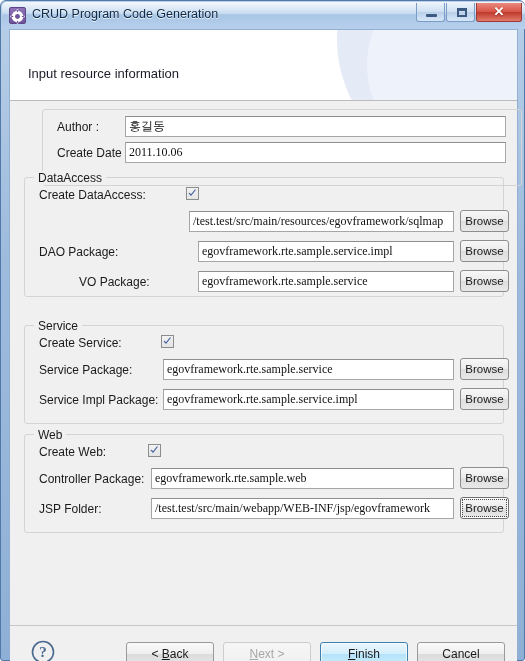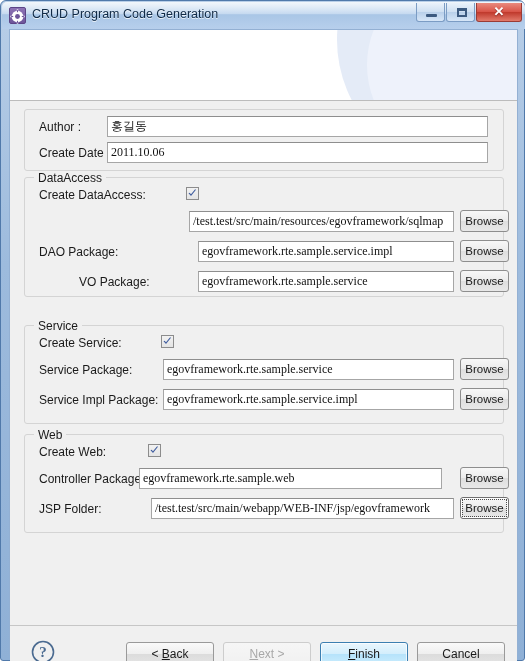--- a/index.html
+++ b/index.html
@@ -173,21 +173,21 @@
   .group > .legend {
     position: absolute;
     top: -7px; left: 9px;
     padding: 0 4px;
     background: #f0f0f0;
     font-size: 12px;
     color: #1a1a1a;
     white-space: nowrap;
   }
 
-  .g-author   { left: 14px; top: 8px;   width: 480px; height: 62px; }
+  .g-author   { left: 32px; top: 8px;   width: 480px; height: 77px; }
   .g-data     { left: 14px; top: 76px;  width: 480px; height: 120px; }
   .g-service  { left: 14px; top: 224px; width: 480px; height: 99px; }
   .g-web      { left: 14px; top: 333px; width: 480px; height: 99px; }
 
   .fieldlabel {
     position: absolute;
     font-size: 12px;
     color: #1a1a1a;
     white-space: nowrap;
   }
@@ -330,20 +330,21 @@
         <span class="glyph-close">✕</span>
       </div>
     </div>
   </div>
 
   <div class="client">
 
     <div class="banner">
       <div class="banner-swoosh1"></div>
       <div class="banner-swoosh2"></div>
+      <div class="banner-title">Input resource information</div>
     </div>
 
     <div class="panel">
 
       <div class="group g-author">
         <span class="fieldlabel" style="left:14px; top:10px;">Author :</span>
         <div class="textbox" style="left:82px; top:6px; width:381px;">
           <span class="val">홍길동</span>
         </div>
 
@@ -408,21 +409,21 @@
         <span class="legend">Web</span>
 
         <span class="fieldlabel" style="left:14px; top:10px;">Create Web:</span>
         <div class="checkbox" style="left:123px; top:9px;">
           <svg width="11" height="11" viewBox="0 0 11 11">
             <path d="M1.5 5.2 L4 8 L9.2 1.6 L7.9 1.4 L4 6.3 L2.6 4.7 Z" fill="#3f5c9e"></path>
           </svg>
         </div>
 
         <span class="fieldlabel" style="left:14px; top:37px;">Controller Package:</span>
-        <div class="textbox" style="left:114px; top:33px; width:303px;">
+        <div class="textbox" style="left:126px; top:33px; width:303px;">
           <span class="val">egovframework.rte.sample.web</span>
         </div>
         <button class="browse" style="left:435px; top:32px;">Browse</button>
 
         <span class="fieldlabel" style="left:14px; top:67px;">JSP Folder:</span>
         <div class="textbox" style="left:126px; top:63px; width:303px;">
           <span class="val">/test.test/src/main/webapp/WEB-INF/jsp/egovframework</span>
         </div>
         <button class="browse focused" style="left:435px; top:62px;">
           <span>Browse</span>

